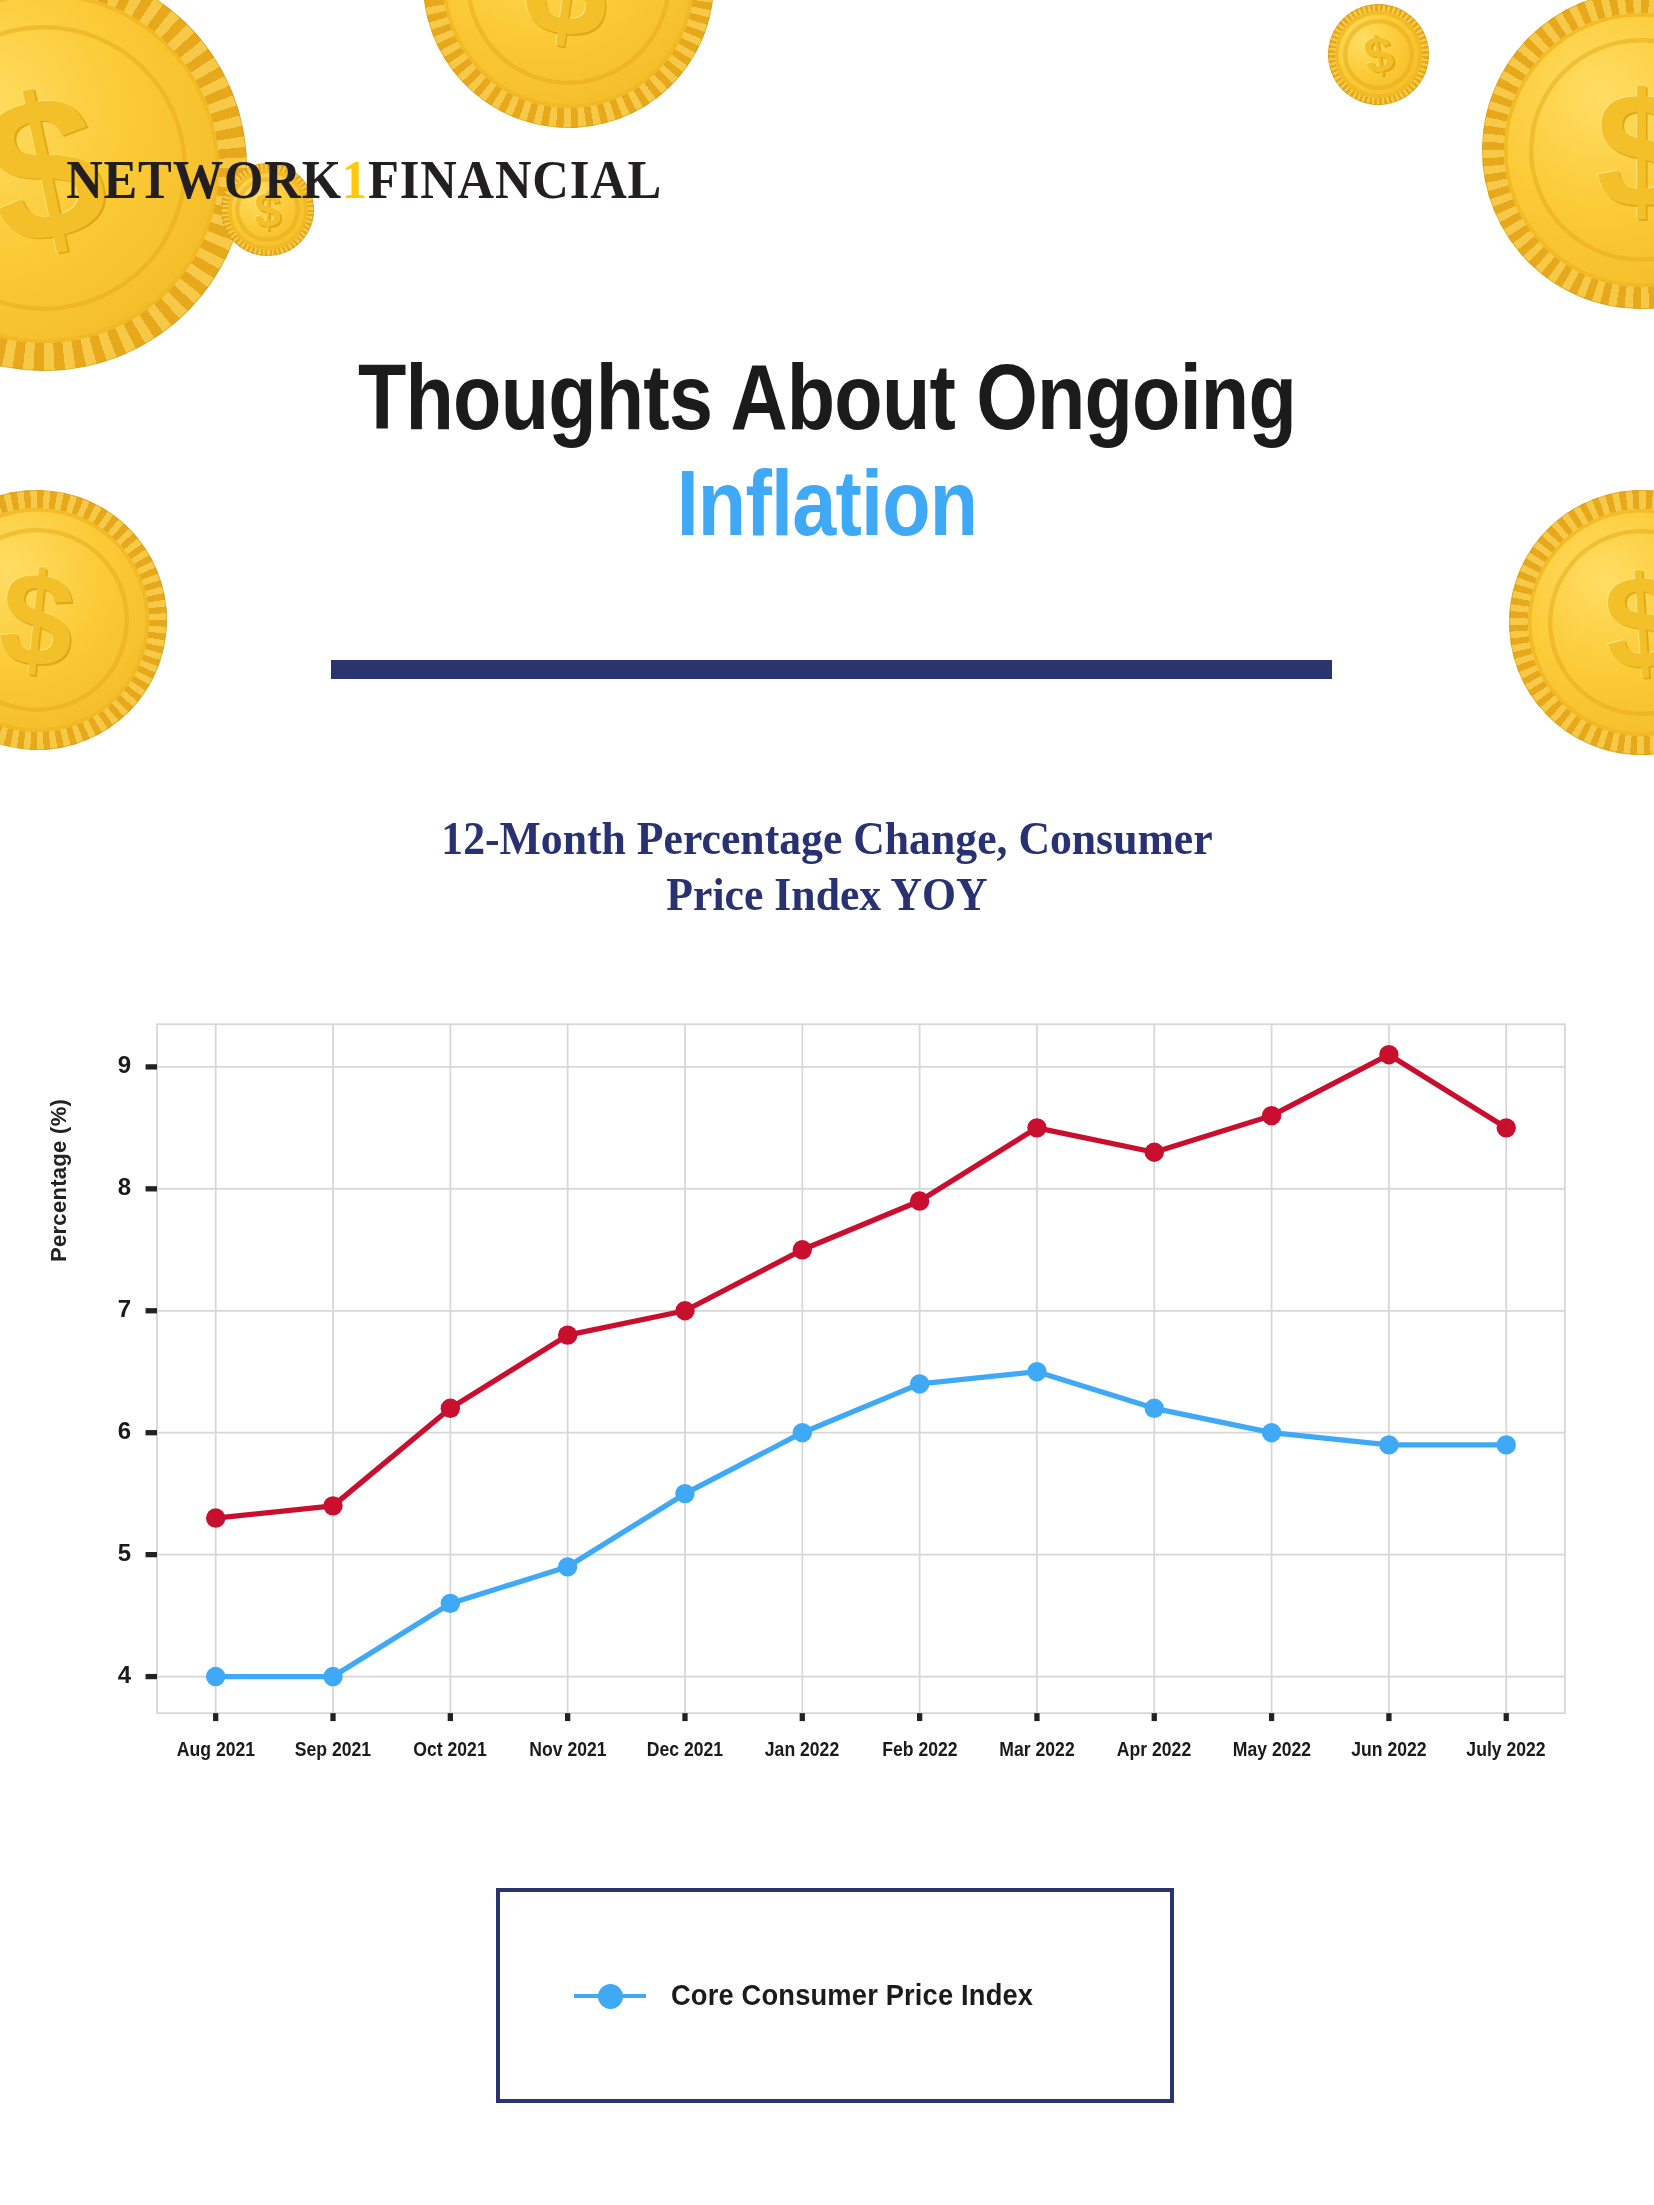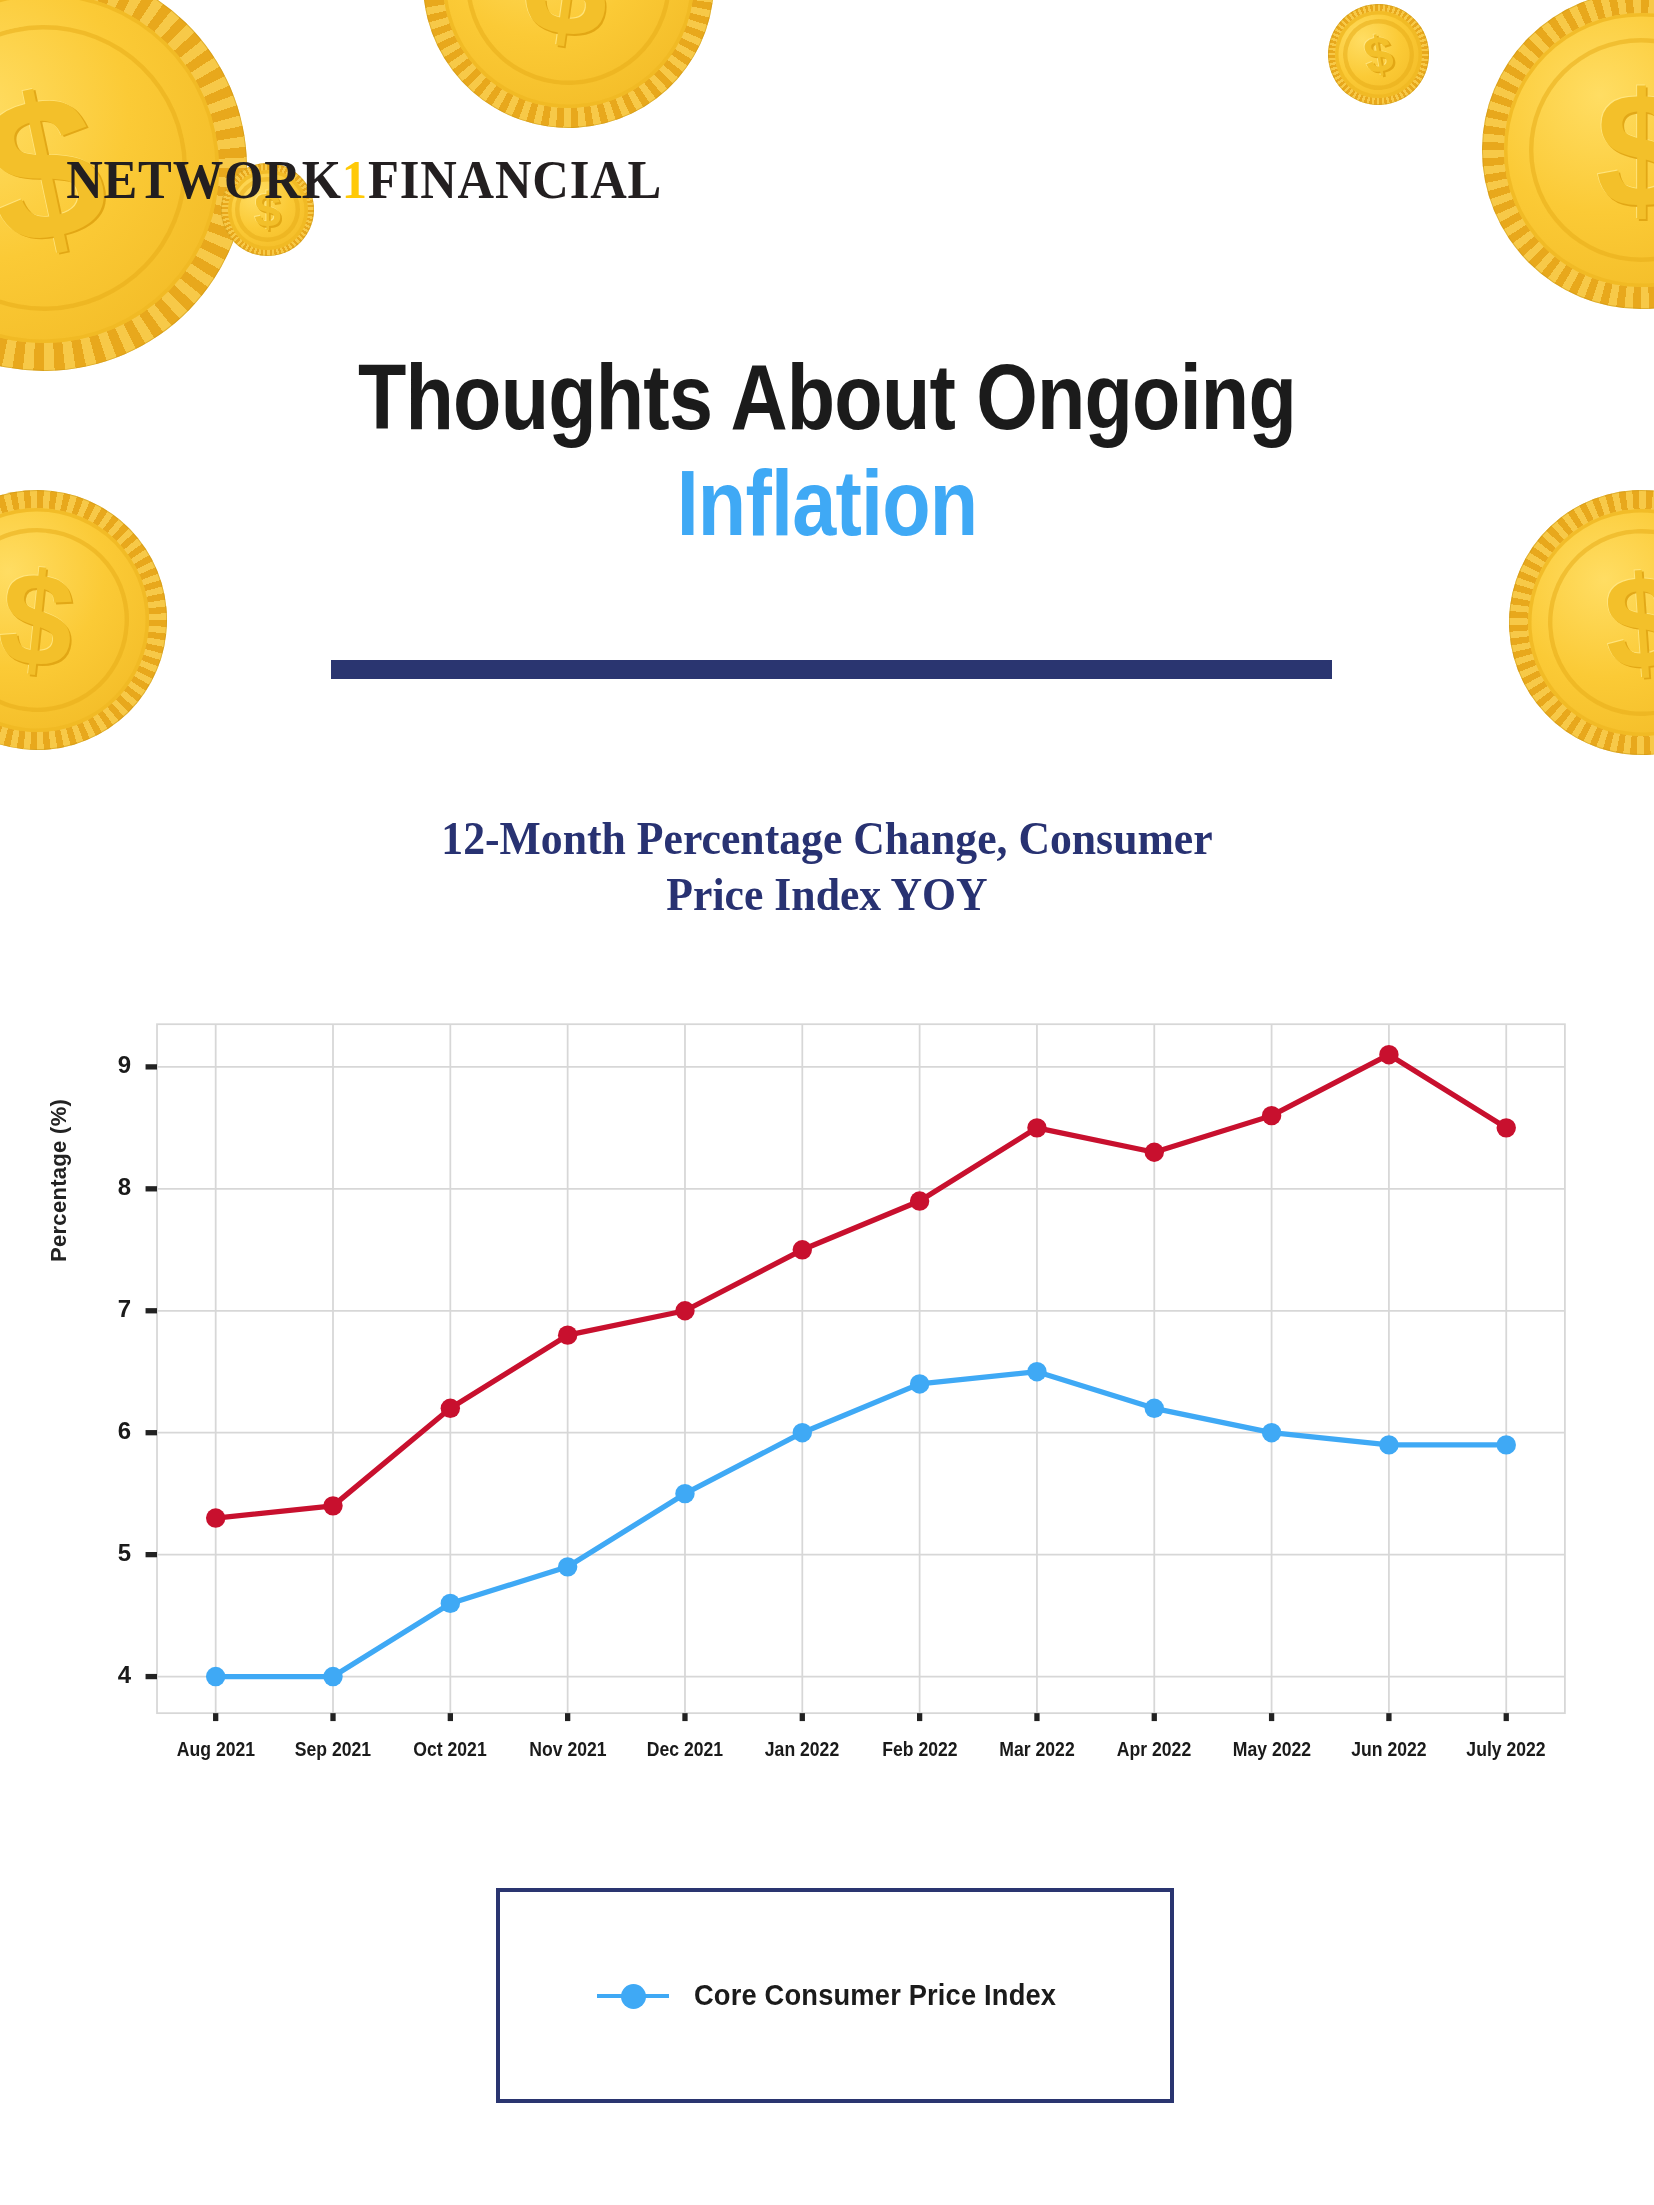--- a/index.html
+++ b/index.html
@@ -71,21 +71,21 @@
       font-size:22px;font-weight:bold;color:#222;letter-spacing:0.3px;z-index:5;}
   .ytick{position:absolute;font-size:24px;font-weight:bold;color:#1a1a1a;
       text-align:right;width:53px;}
   .xtick{position:absolute;font-size:20px;font-weight:bold;color:#1a1a1a;
       text-align:center;width:132px;transform:scaleX(.88);}
 
   
   #legend{position:absolute;left:496px;top:1888px;width:670px;height:207px;
       border:4.4px solid #2A3570;background:#fff;z-index:6;
       display:flex;flex-direction:column;justify-content:center;gap:30px;}
-  .legend-row{display:flex;align-items:center;padding-left:97px;}
+  .legend-row{display:flex;align-items:center;padding-left:74px;}
   .legend-swatch{position:relative;width:72px;height:23px;margin-right:25px;flex:none;}
   .legend-swatch .ln{position:absolute;left:0;top:9.7px;width:72px;height:4.4px;}
   .legend-swatch .dt{position:absolute;left:24px;top:0;width:25px;height:25px;border-radius:50%;}
   .legend-label{font-size:29px;font-weight:bold;color:#1b1b1b;letter-spacing:0.2px;
       transform:scaleX(.94);transform-origin:left center;white-space:nowrap;}
 </style>
 </head>
 <body>
 
 <div class="coin" id="coin-tl">

